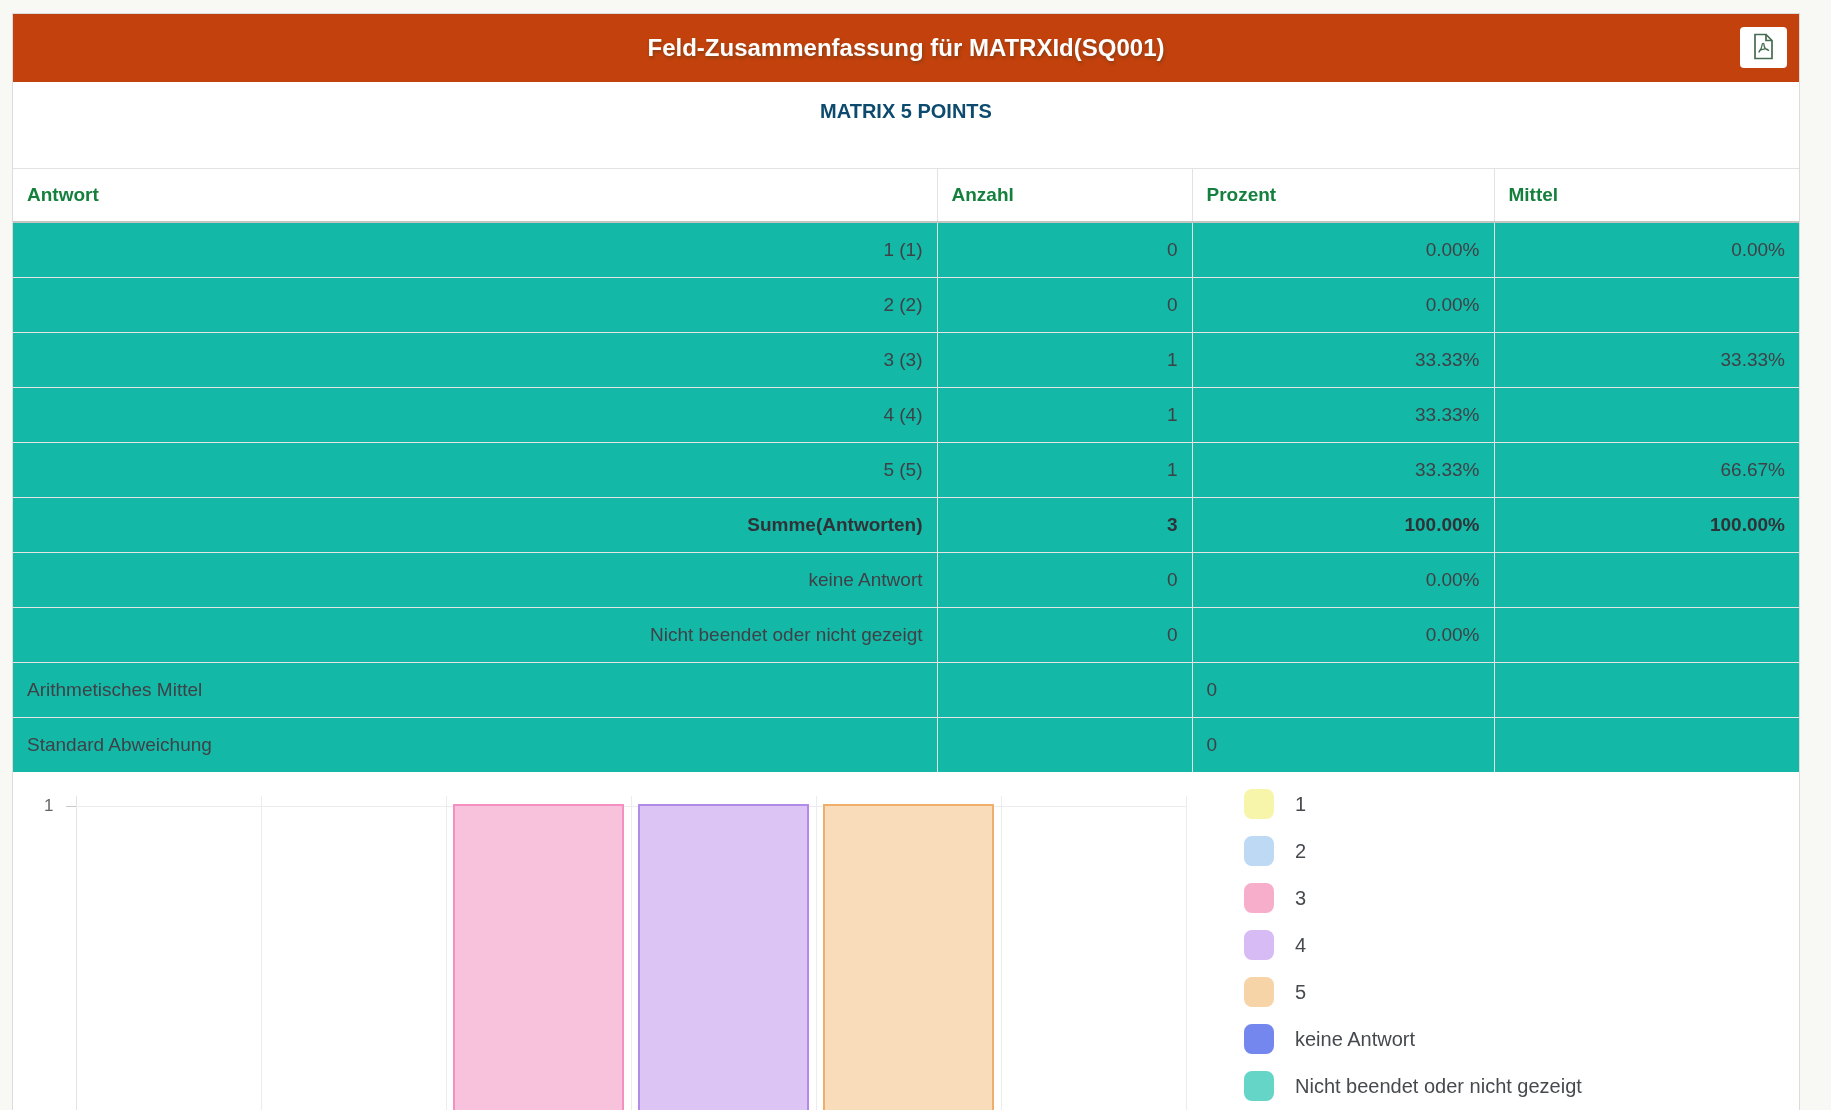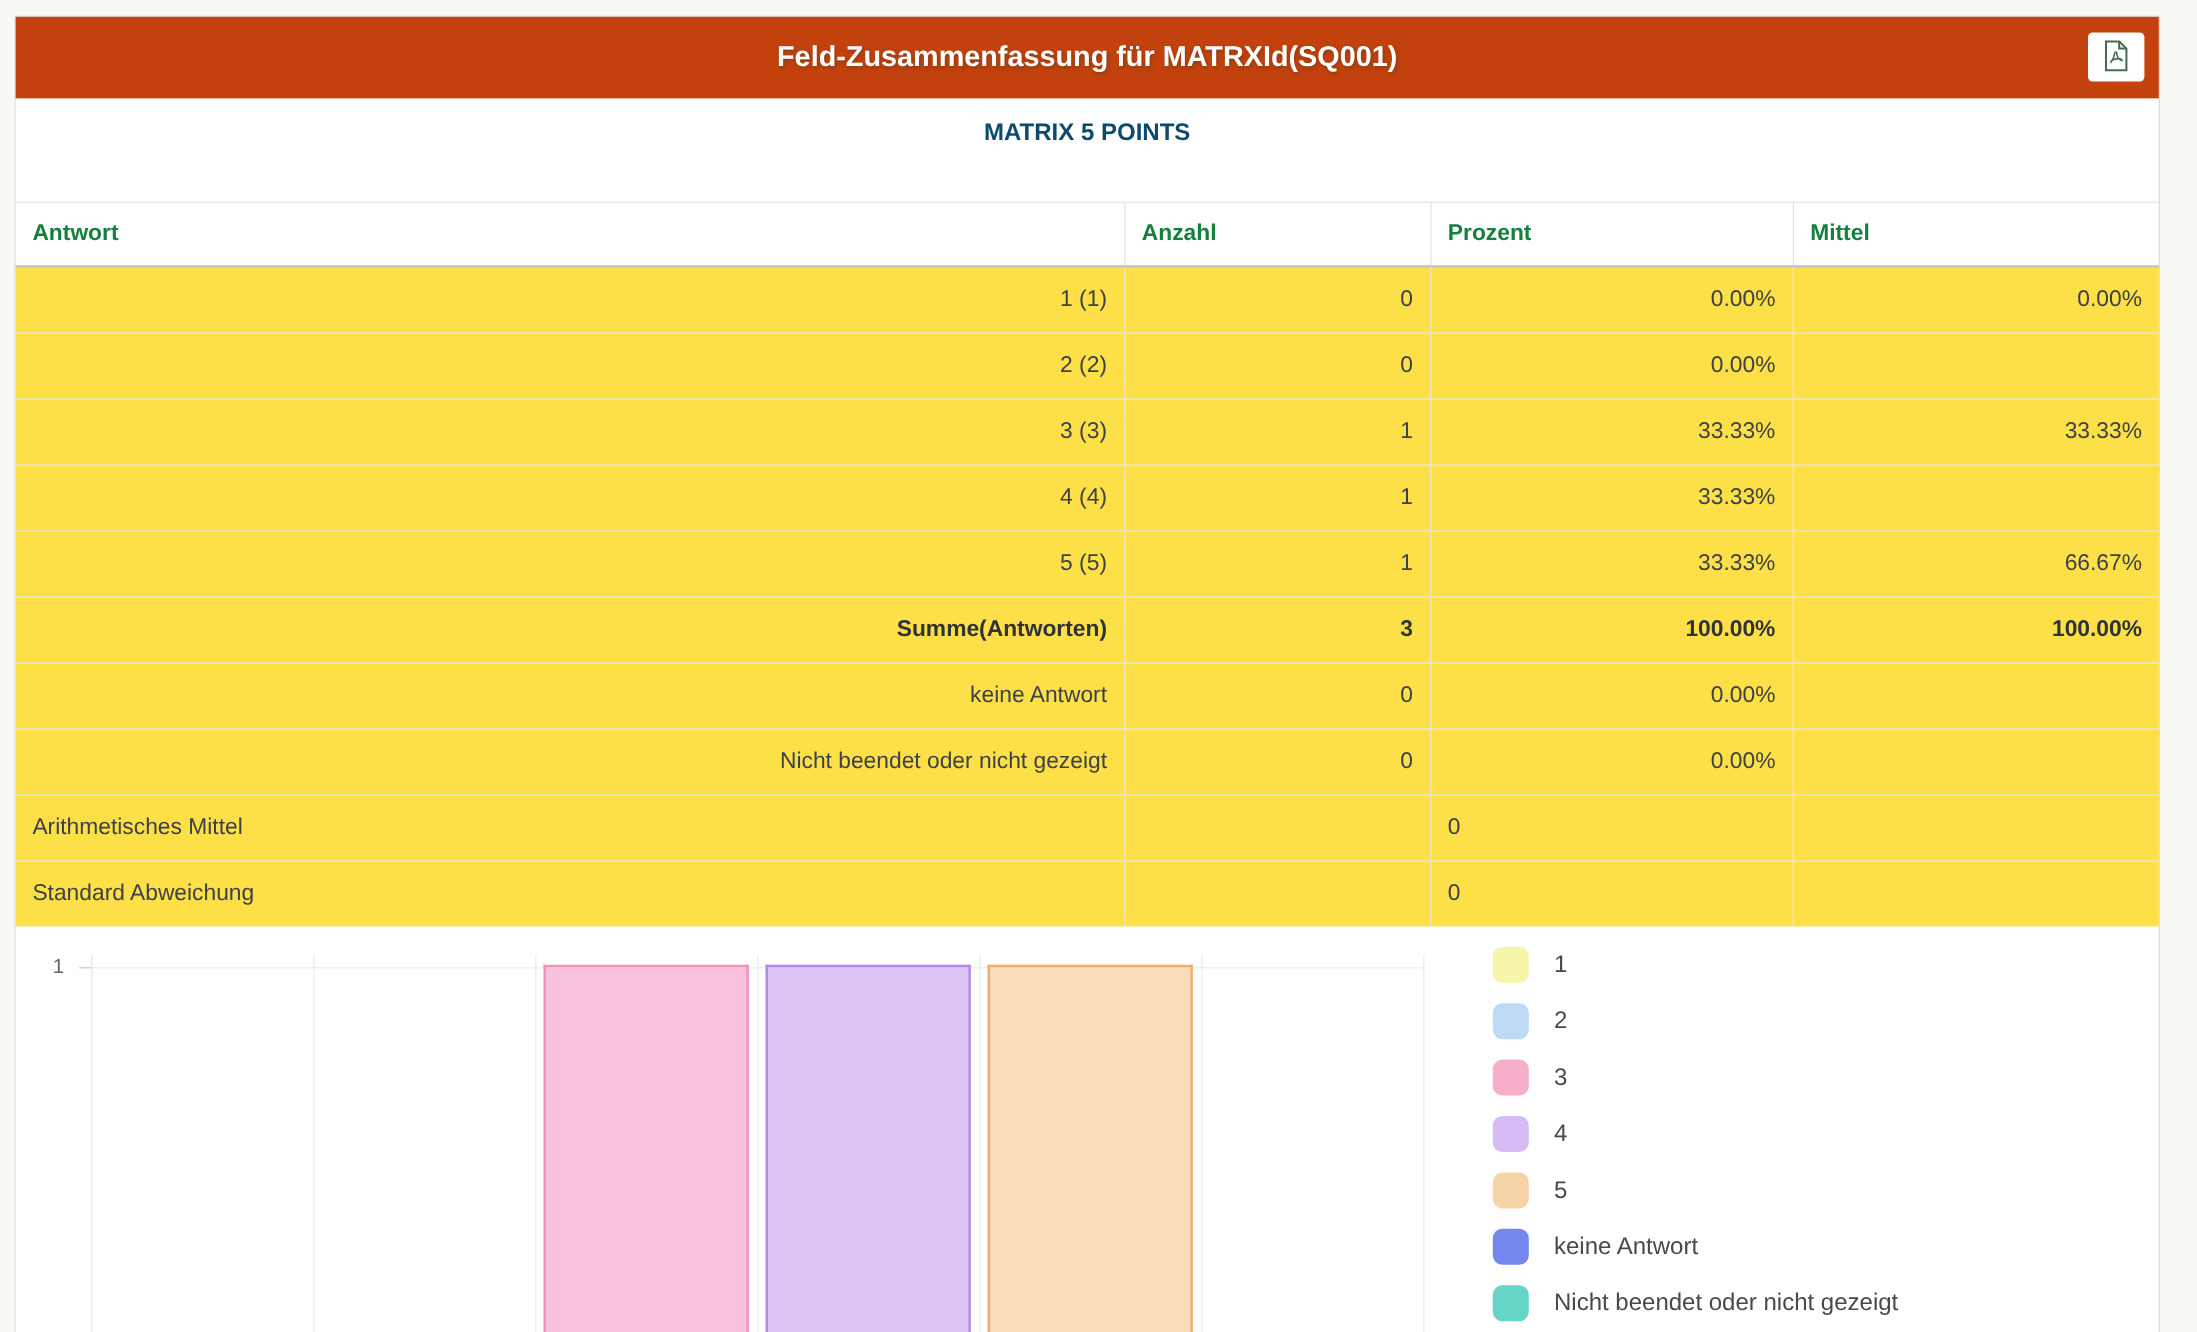--- a/index.html
+++ b/index.html
@@ -35,21 +35,21 @@
   table.stats col.c0{width:924px;}
   table.stats col.c1{width:255px;}
   table.stats col.c2{width:302px;}
   table.stats th{
     height:52px;border-top:1px solid #e2e2e2;border-bottom:2px solid #c4c4c4;
     font-size:19px;font-weight:bold;color:#15803d;text-align:left;
     padding:0 14px;box-sizing:content-box;
   }
   table.stats td{
     height:54px;border-top:1px solid #e4e4e4;color:#3e4247;
-    padding:0 14px;vertical-align:middle;background:#fde047;
+    padding:0 14px;vertical-align:middle;background:#14b8a6;
   }
   table.stats td.vline, table.stats th.vline{border-left:1px solid #e2e2e2;}
   table.stats tr:first-child td{border-top:none;}
   td.num, td.lab{text-align:right;}
   td.ctr{text-align:left;}
   tr.bold td{font-weight:bold;color:#2f3338;text-align:right;}
   .chart-area{
     position:relative;height:400px;width:1786px;overflow:hidden;
   }
   .vgrid{position:absolute;top:24px;bottom:0;width:1px;background:#ececec;}

